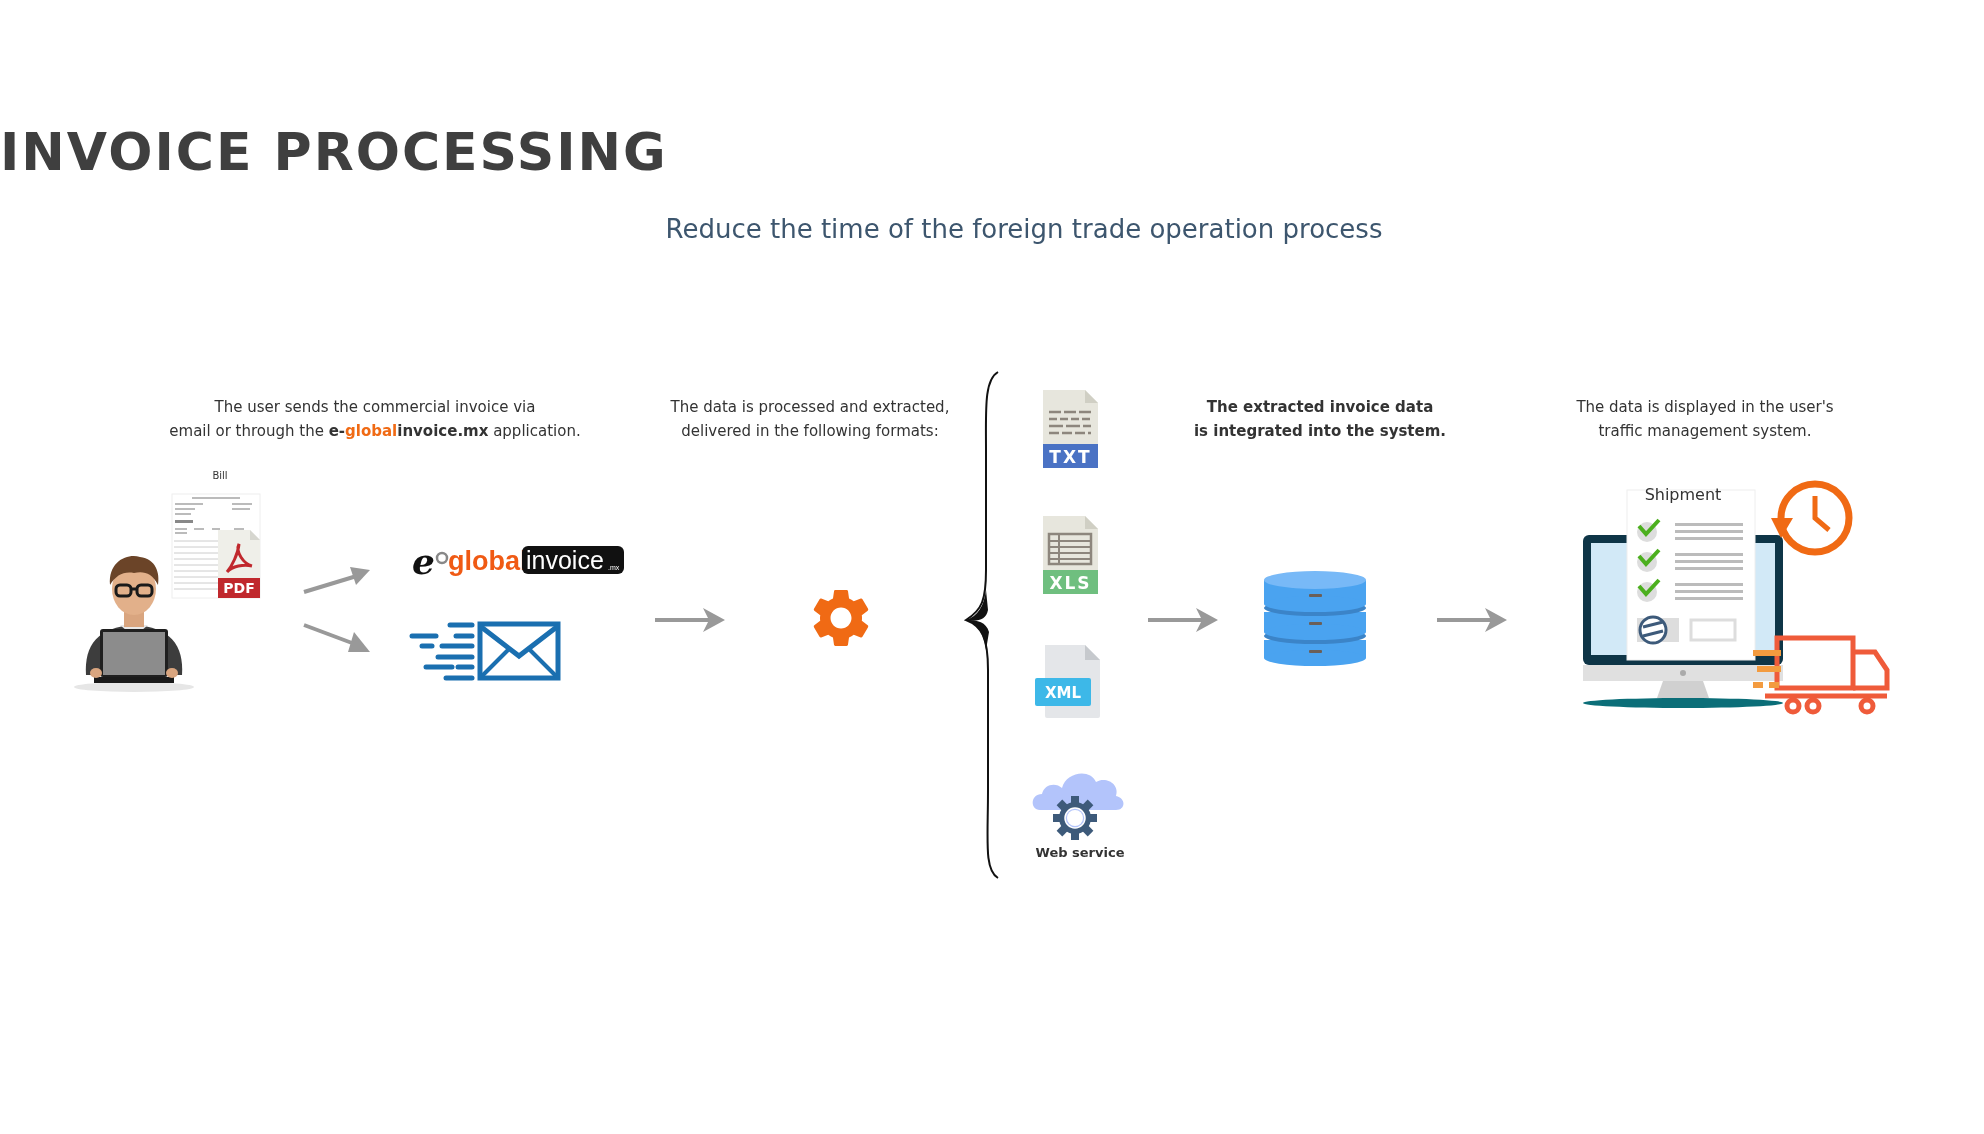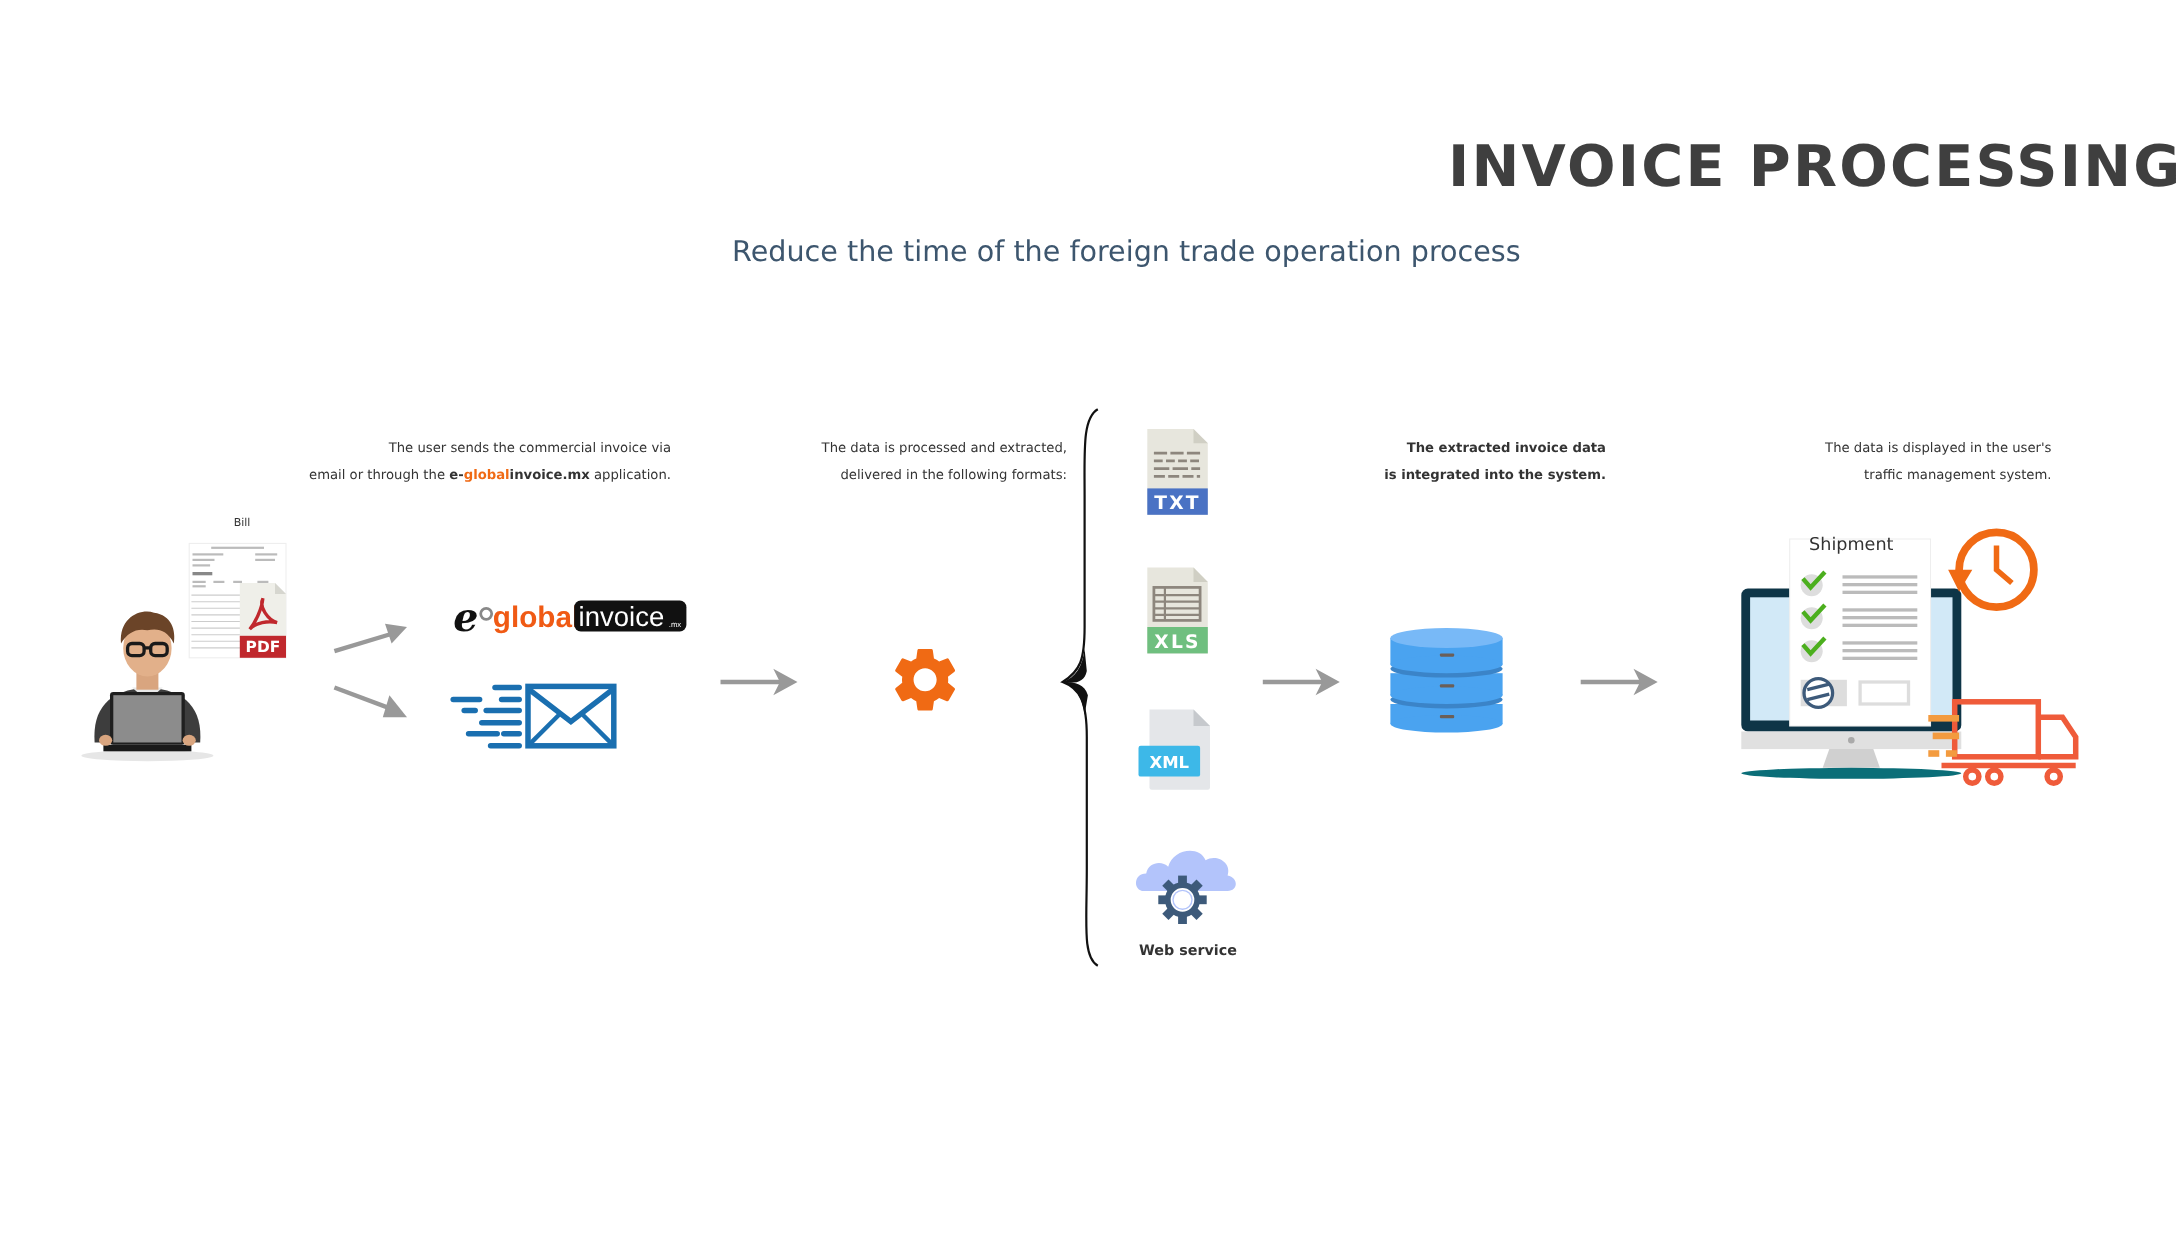--- a/index.html
+++ b/index.html
@@ -1,27 +1,27 @@
 <!DOCTYPE html>
 <html><head>
   <meta charset="utf-8">
   <style>
     html, body { margin: 0; padding: 0; background: #ffffff; }
     body { width: 1984px; height: 1134px; position: relative; overflow: hidden;
            font-family: "DejaVu Sans", sans-serif; color: #333; }
     .abs { position: absolute; }
-    .title { left: 0; width: 1984px; top: 122px; text-align: right;
+    .title { left: 0; width: 1984px; top: 122px; text-align: left;
              font-family: "DejaVu Sans", sans-serif; font-weight: bold; font-size: 52px;
              letter-spacing: 2px; color: #3f3f3f; }
     .subtitle { left: 0; width: 1984px; top: 214px; text-align: center;
                 font-size: 26px; color: #3d566e; margin-left: 32px; }
-    .caption { font-size: 12px; line-height: 24px; text-align: right; color: #333; }
+    .caption { font-size: 15px; line-height: 24px; text-align: center; color: #333; }
     .orange { color: #f06a14; font-weight: bold; }
     .bold { font-weight: bold; }
-    .fmt-label { font-weight: bold; font-size: 13px; color: #333; text-align: center; margin-top: 12px; }
+    .fmt-label { font-weight: bold; font-size: 13px; color: #333; text-align: center; }
     svg { overflow: visible; }
   </style>
 </head>
 <body>
 
 <div class="abs title">INVOICE PROCESSING</div>
 <div class="abs subtitle">Reduce the time of the foreign trade operation process</div>
 
 <div class="abs caption" style="left:140px; top:395px; width:470px;">
   <div>The user sends the commercial invoice via</div>

